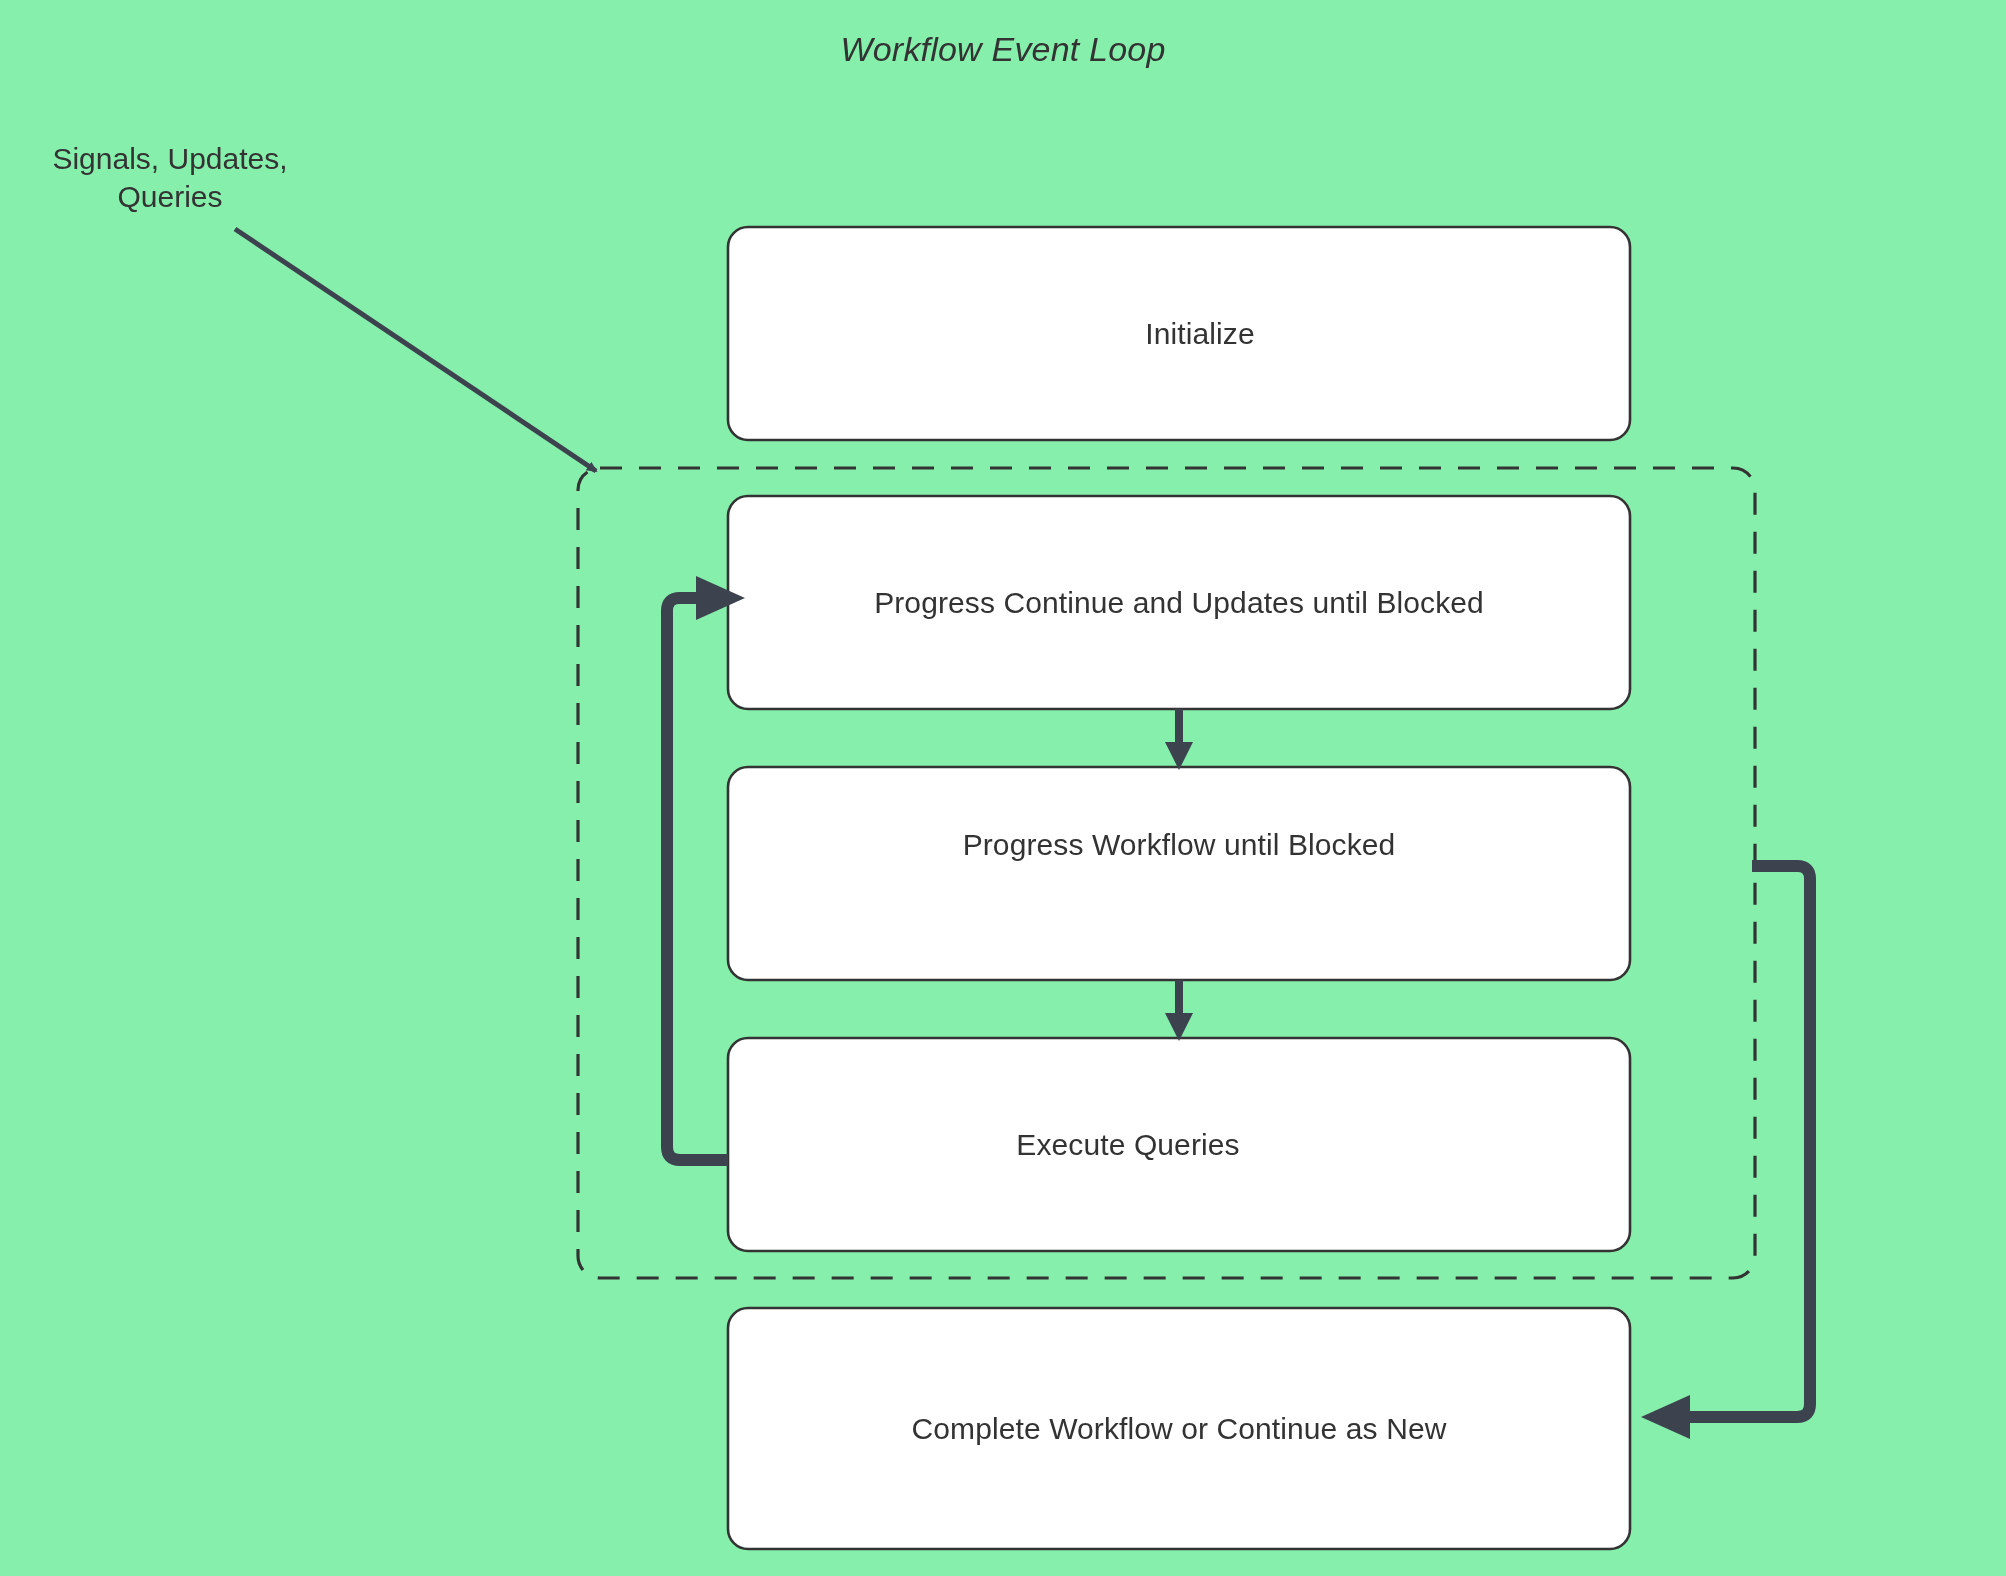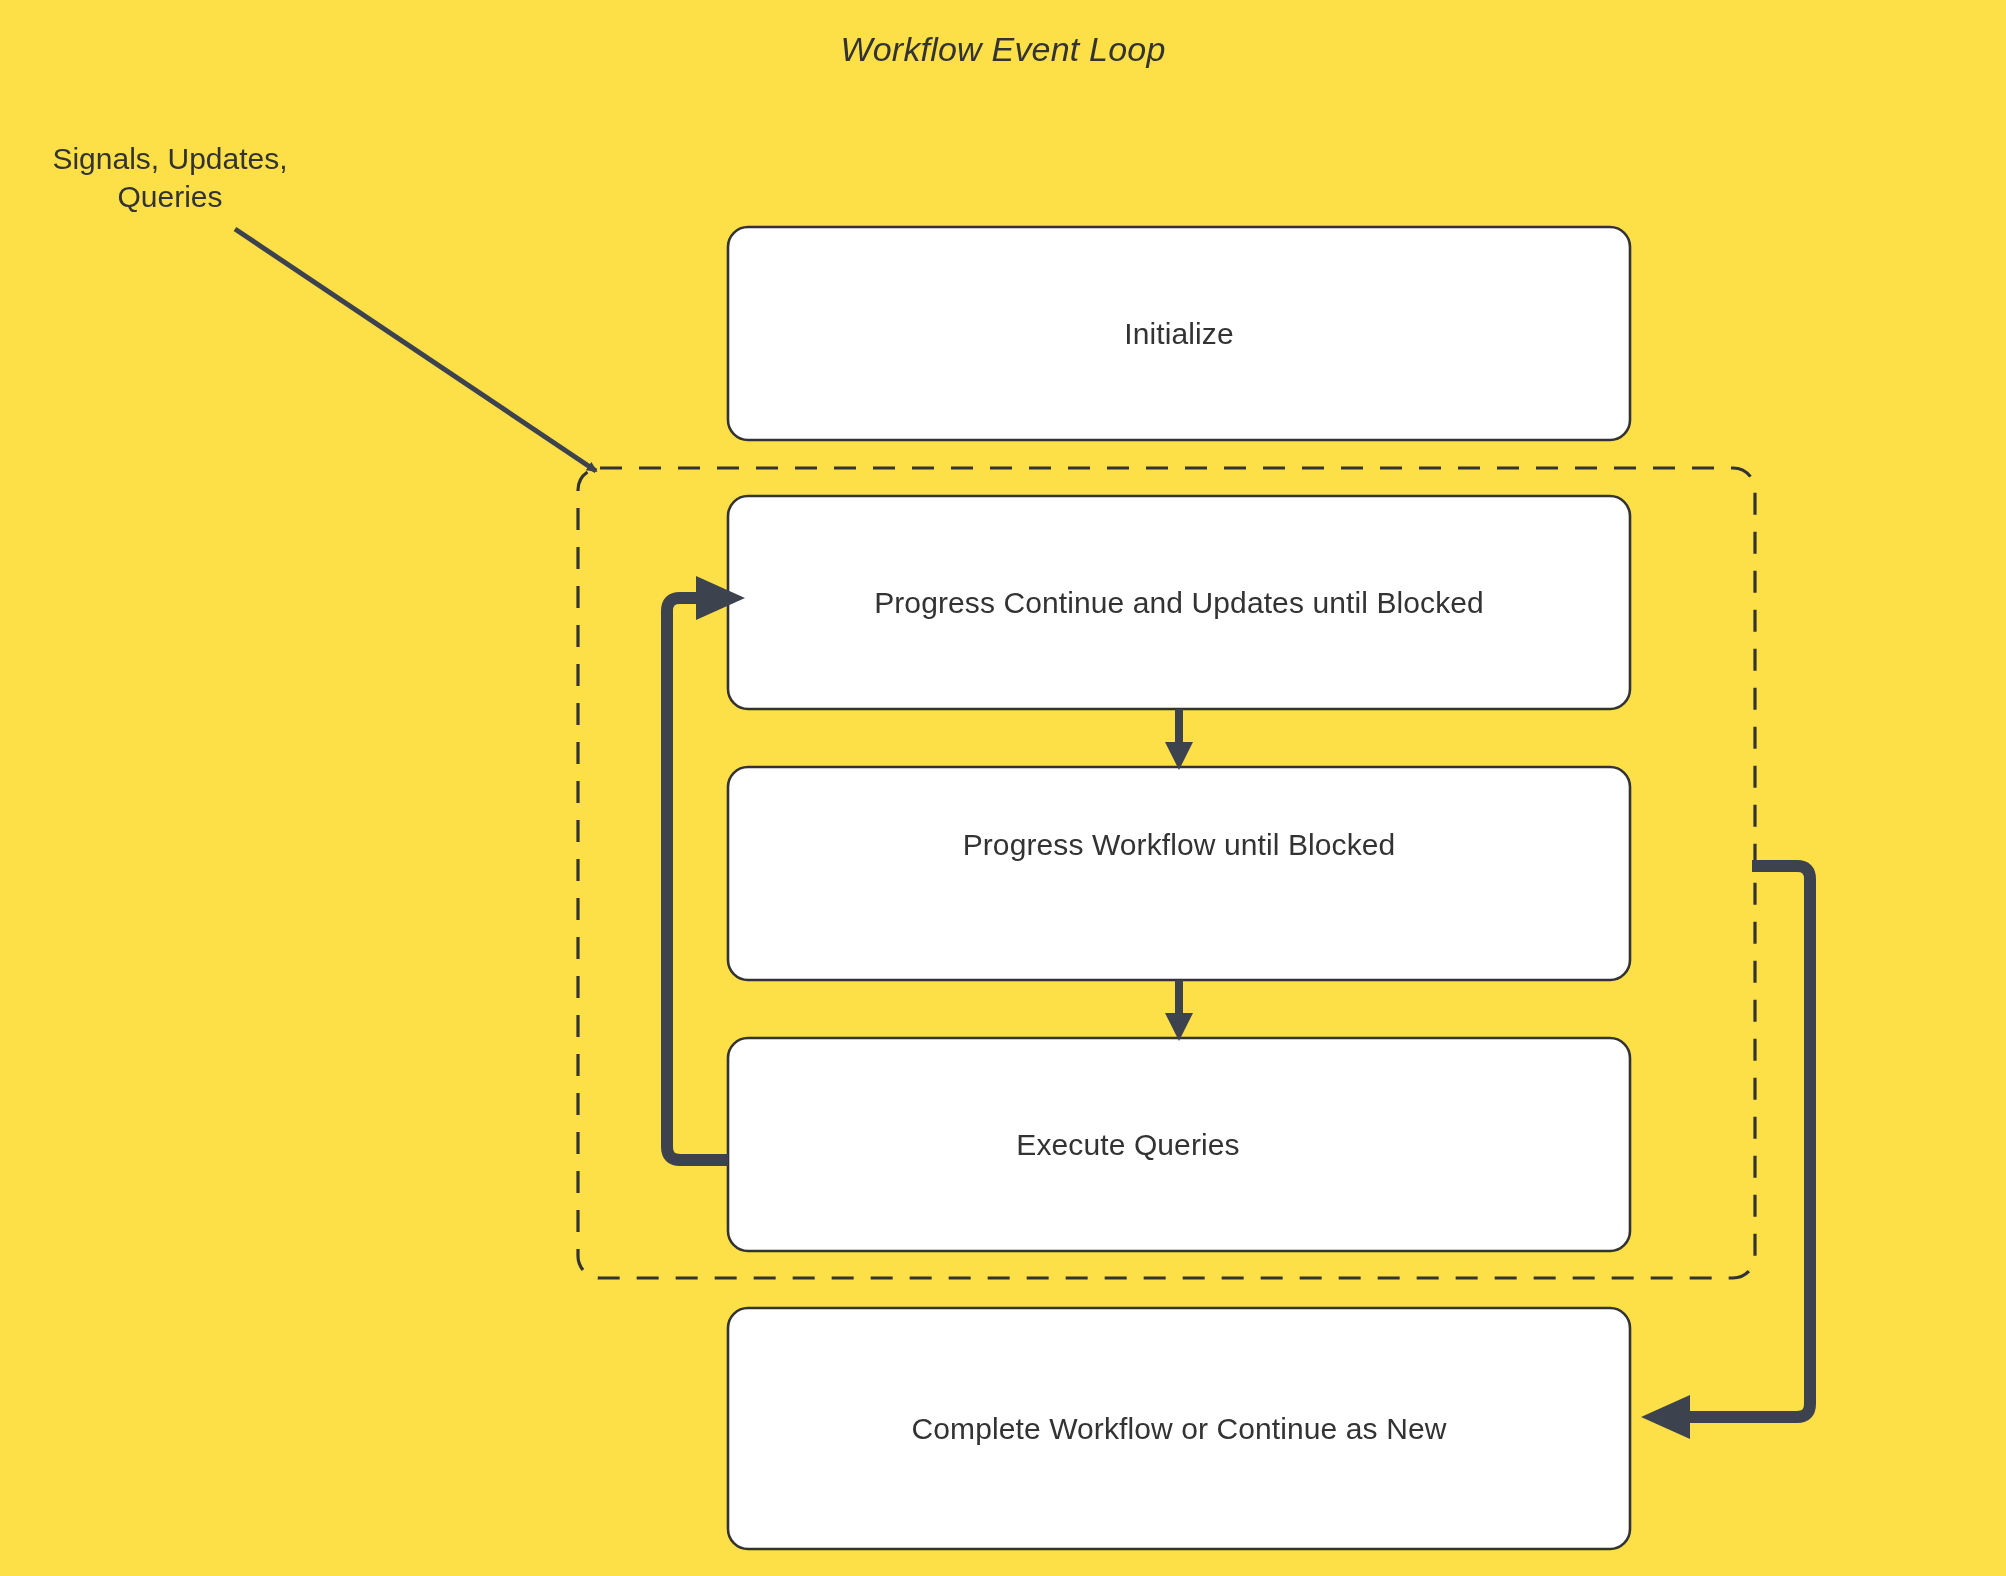--- a/index.html
+++ b/index.html
@@ -9,21 +9,21 @@
     background: #ffffff;
   }
   body {
     font-family: "Liberation Sans", sans-serif;
     color: #333333;
   }
   #canvas {
     position: relative;
     width: 2006px;
     height: 1576px;
-    background: #fde047;
+    background: #86efac;
     overflow: hidden;
   }
   #diagram-svg {
     position: absolute;
     top: 0;
     left: 0;
     width: 2006px;
     height: 1576px;
   }
   .layer-text {
@@ -115,21 +115,21 @@
     </g>
   </svg>
 
   <div class="layer-text">
 
     <div class="diagram-title">Workflow Event Loop</div>
 
     <div class="edge-label" style="left:10px; top:140px; width:320px;">Signals, Updates,
 Queries</div>
 
-    <div class="node-label" style="left:728px; top:227px; width:902px; height:213px;">Initialize</div>
+    <div class="node-label" style="left:728px; top:227px; width:902px; height:213px;padding-left:21px;">Initialize</div>
 
     <div class="node-label" style="left:728px; top:496px; width:902px; height:213px;">Progress Continue and Updates until Blocked</div>
 
     <div class="node-label" style="left:728px; top:767px; width:902px; height:155px;">Progress Workflow until Blocked</div>
 
     <div class="node-label" style="left:728px; top:1038px; width:800px; height:213px;">Execute Queries</div>
 
     <div class="node-label" style="left:728px; top:1308px; width:902px; height:241px;">Complete Workflow or Continue as New</div>
 
   </div>

